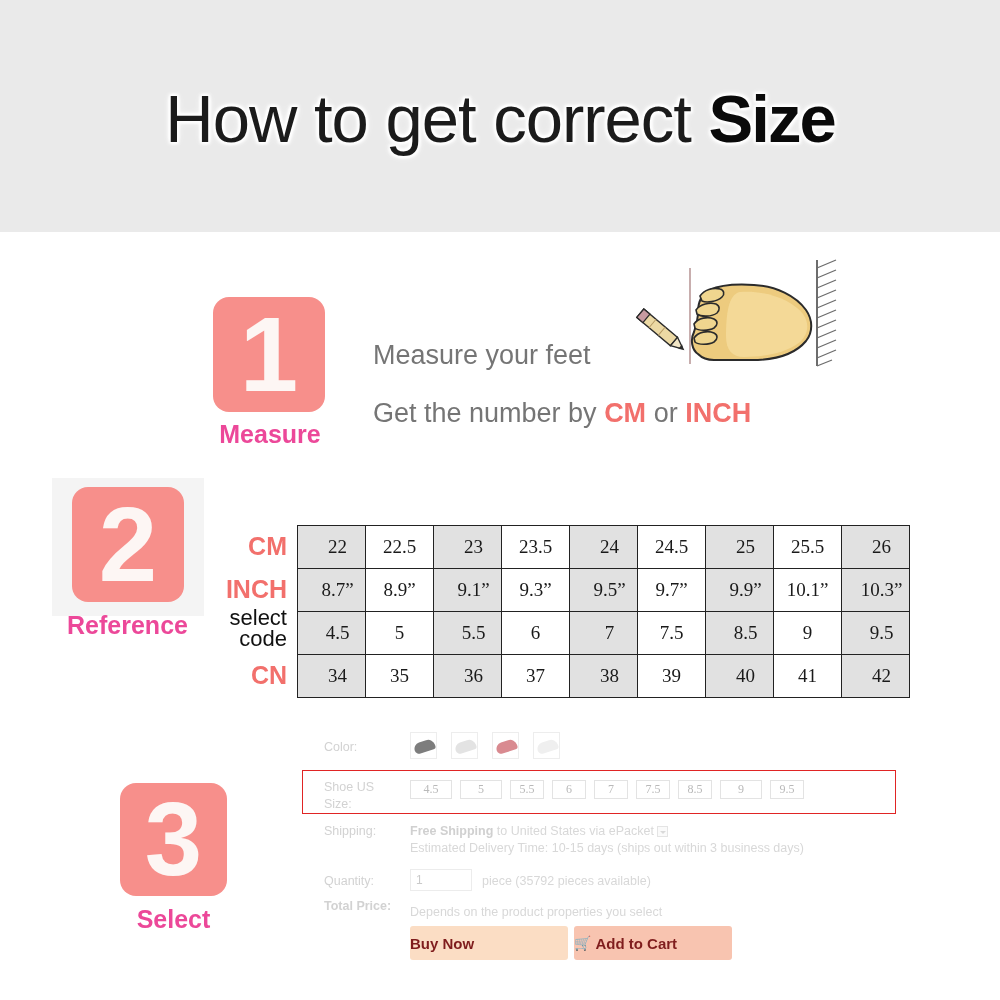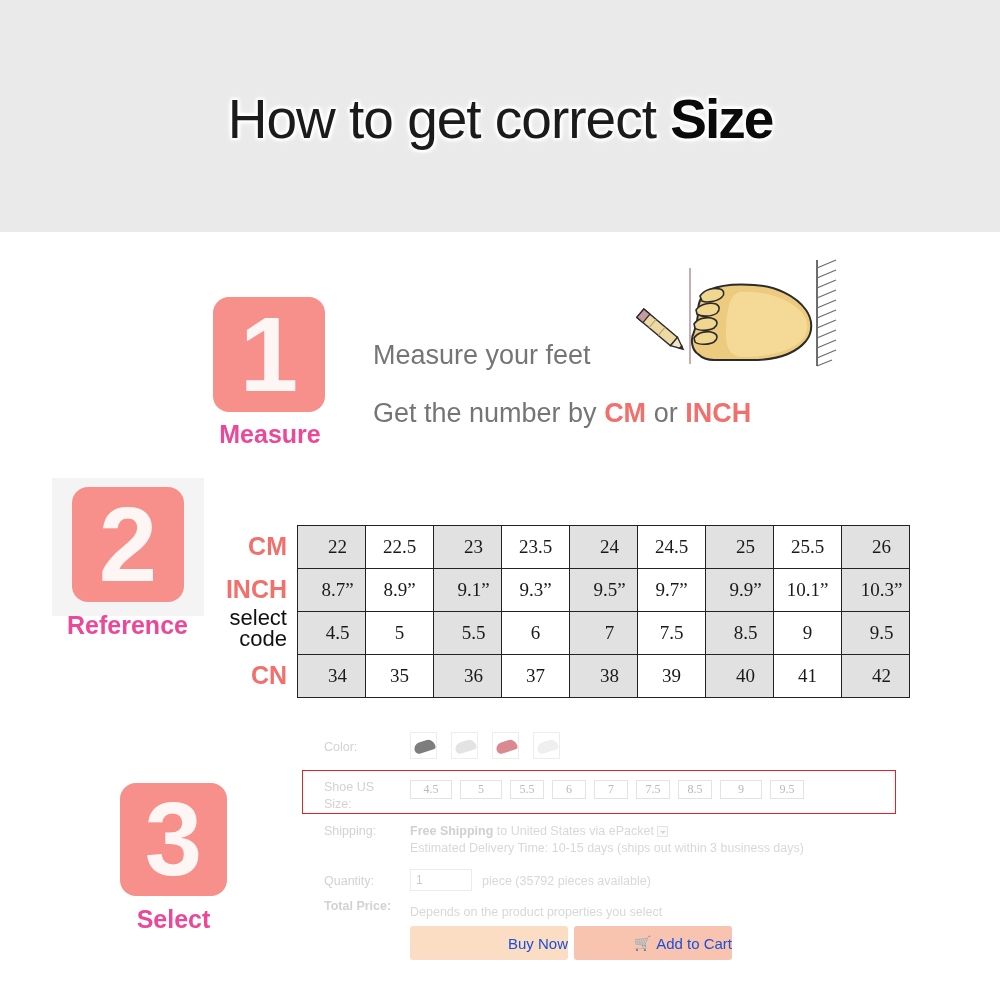--- a/index.html
+++ b/index.html
@@ -19,21 +19,21 @@
   .header-band {
     position: absolute; left: 0; top: 0;
     width: 1000px; height: 232px;
     background: #eaeaea;
   }
   .title {
     position: absolute; left: 0; top: 78px;
     width: 1000px;
     text-align: center;
     font-family: "Liberation Sans", sans-serif;
-    font-size: 55px;
+    font-size: 67px;
     line-height: 82px;
     letter-spacing: -1px;
     color: #1b1b1b;
     font-weight: 400;
     text-shadow:
        0 0 4px #ffffff,  0 0 8px #ffffff,
        2px 2px 3px rgba(255,255,255,.95),
       -2px -2px 3px rgba(255,255,255,.95),
        2px -2px 3px rgba(255,255,255,.85),
       -2px 2px 3px rgba(255,255,255,.85);
@@ -200,24 +200,24 @@
     position: absolute; left: 2px; top: 4px;
     border-left: 3px solid transparent;
     border-right: 3px solid transparent;
     border-top: 3px solid #d9d9d9;
   }
 
   .cta {
     position: absolute;
     height: 34px;
     border-radius: 3px;
-    color: #1d4ed8;
-    font-weight: 400;
+    color: #7f1d1d;
+    font-weight: 700;
     font-size: 15px;
-    display: flex; align-items: center; justify-content: flex-end;
+    display: flex; align-items: center; justify-content: flex-start;
     font-family: "Liberation Sans", sans-serif;
   }
   #buy-now   { left: 108px; top: 198px; width: 158px; background: #fbddc4; }
   #add-cart  { left: 272px; top: 198px; width: 158px; background: #f8c4b0; }
   .cart-glyph { margin-right: 4px; font-size: 14px; }
 </style>
 </head>
 <body>
 
 <div id="page">

